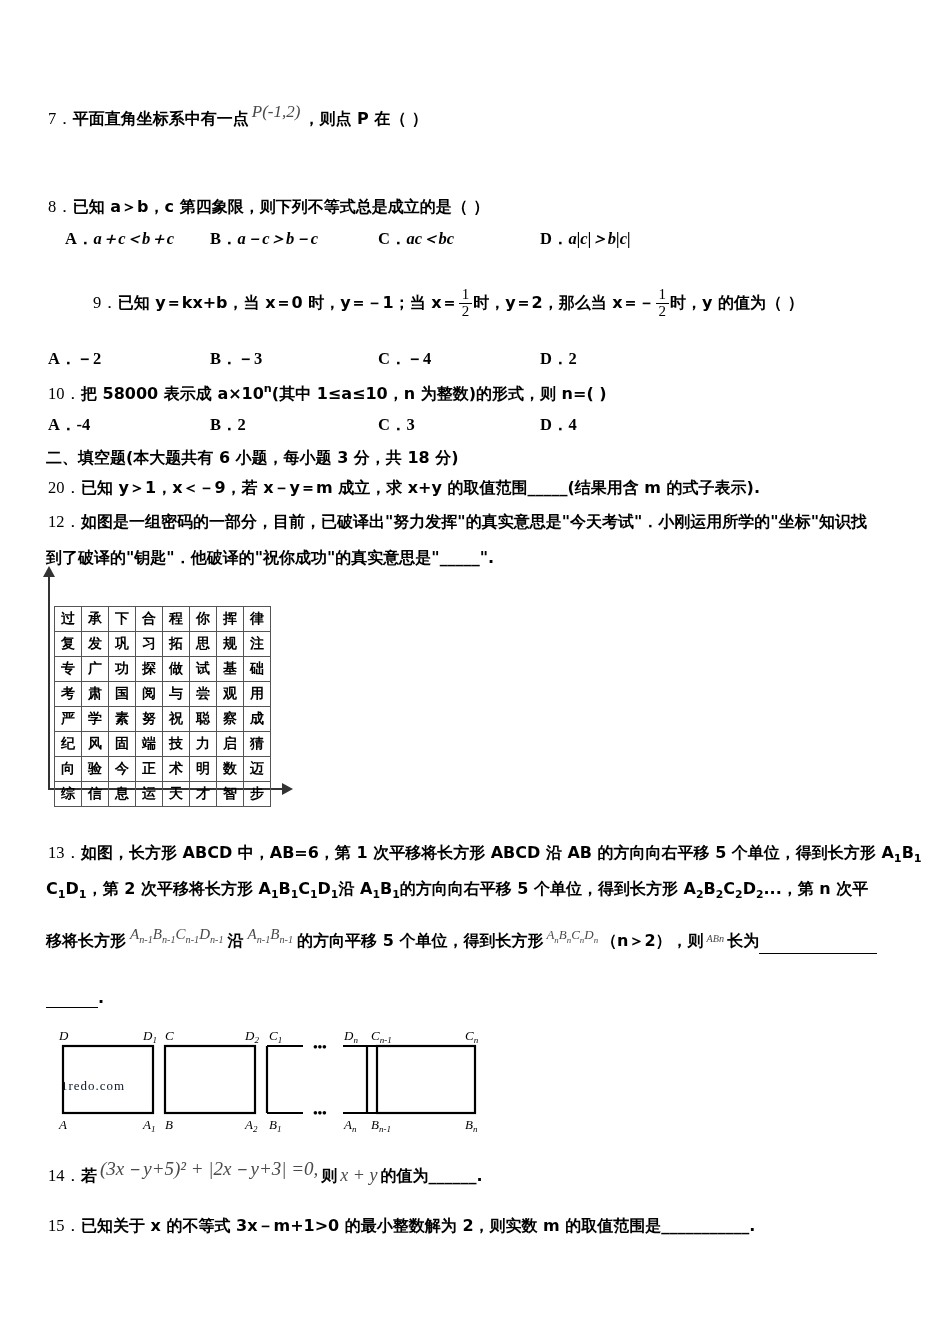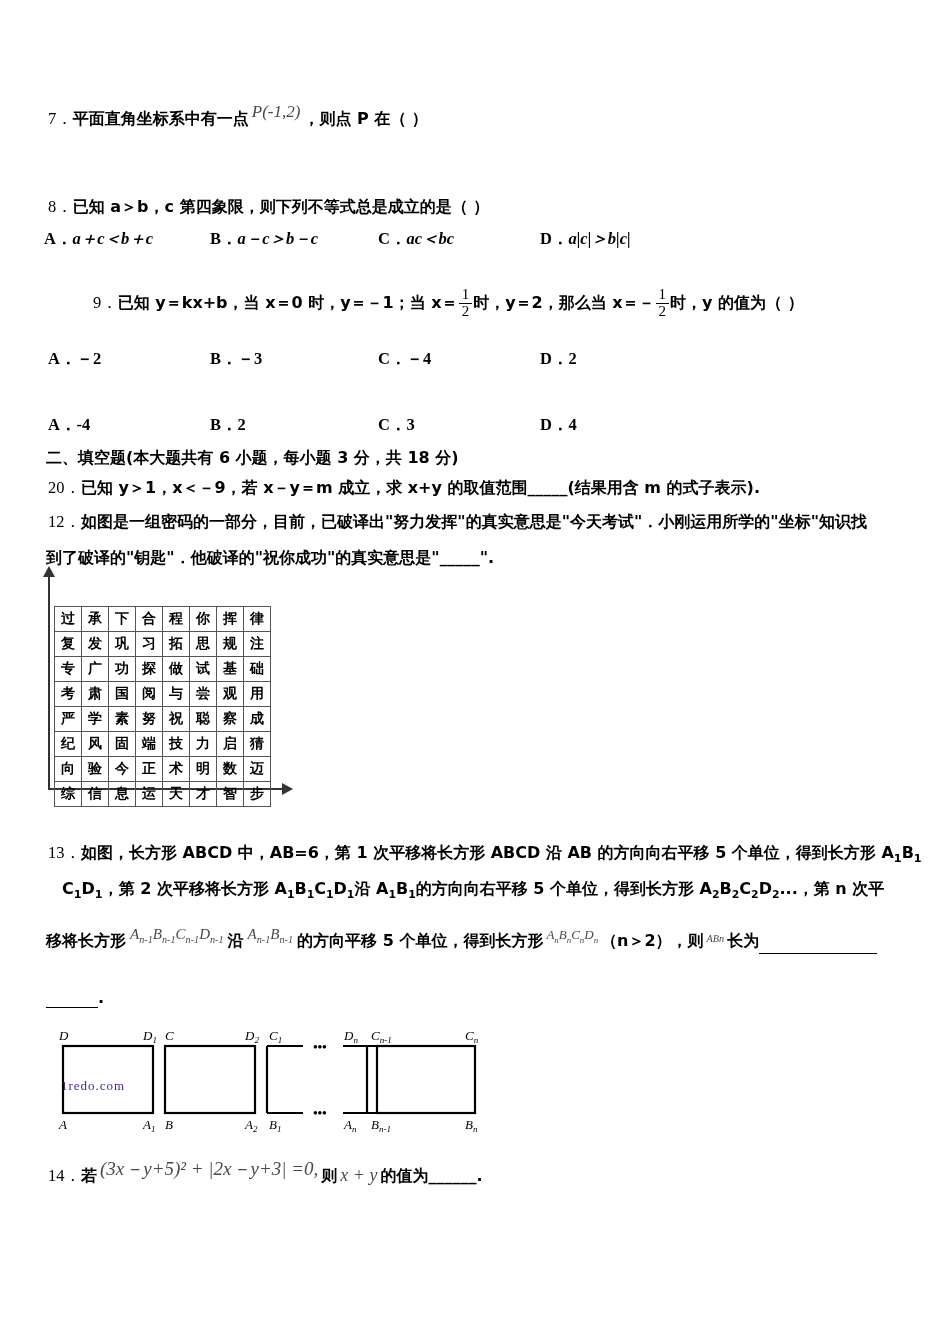--- a/index.html
+++ b/index.html
@@ -167,57 +167,60 @@
     fill: #000;
   }
   .figlabel .s {
     font-size: 9px;
   }
   .watermark {
     position: absolute;
     left: 6px;
     top: 60px;
     font-size: 13px;
-    color: #4c1d95;
+    color: #0f172a;
     font-family: "Liberation Serif", serif;
     letter-spacing: 1px;
   }
 </style>
 </head>
 <body>
 
 <div class="page">
 
   <div class="line" style="left:48px; top:108px;">
     <span class="qnum">7．</span><span class="cn">平面直角坐标系中有一点</span><span class="mathimg" style="font-size:17px; position:relative; top:-7px; margin:16px 3px;">P(-1,2)</span><span class="cn">，则点 P 在（    ）</span>
   </div>
 
 
   <div class="line" style="left:48px; top:197px;">
     <span class="qnum">8．</span><span class="cn">已知 a＞b，c 第四象限，则下列不等式总是成立的是（   ）</span>
   </div>
 
   <div class="opt-row" style="left:0px; top:228px; height:24px;">
-    <span class="opt bold" style="left:44px;text-align:center;"><span>A．</span><span class="mi">a＋c＜b＋c</span></span>
+    <span class="opt bold" style="left:65px;text-align:center;"><span>A．</span><span class="mi">a＋c＜b＋c</span></span>
     <span class="opt bold" style="left:210px;"><span>B．</span><span class="mi">a－c＞b－c</span></span>
     <span class="opt bold" style="left:378px;"><span>C．</span><span class="mi">ac＜bc</span></span>
     <span class="opt bold" style="left:540px;"><span>D．</span><span class="mi">a|c|＞b|c|</span></span>
   </div>
 
   <div class="line" style="left:48px; top:288px;margin-left:45px;">
     <span class="qnum">9．</span><span class="cn">已知 y＝kx+b，当 x＝0 时，y＝－1；当 x＝</span><span class="frac"><span class="num">1</span><span class="den">2</span></span><span class="cn">时，y＝2，那么当 x＝－</span><span class="frac"><span class="num">1</span><span class="den">2</span></span><span class="cn">时，y 的值为（      ）</span>
   </div>
 
   <div class="opt-row" style="left:0px; top:348px; height:24px;">
     <span class="opt bold" style="left:48px;"><span>A．</span><span>－2</span></span>
     <span class="opt bold" style="left:210px;"><span>B．</span><span>－3</span></span>
     <span class="opt bold" style="left:378px;"><span>C．</span><span>－4</span></span>
     <span class="opt bold" style="left:540px;"><span>D．</span><span>2</span></span>
   </div>
 
+  <div class="line" style="left:48px; top:382px;">
+    <span class="qnum">10．</span><span class="cn">把 58000 表示成 a×10</span><span class="cn sup">n</span><span class="cn">(其中 1≤a≤10，n 为整数)的形式，则 n=(      )</span>
+  </div>
 
   <div class="opt-row" style="left:0px; top:414px; height:24px;">
     <span class="opt bold" style="left:48px;"><span>A．</span><span>-4</span></span>
     <span class="opt bold" style="left:210px;"><span>B．</span><span>2</span></span>
     <span class="opt bold" style="left:378px;"><span>C．</span><span>3</span></span>
     <span class="opt bold" style="left:540px;"><span>D．</span><span>4</span></span>
   </div>
 
   <div class="line cn" style="left:46px; top:448px;">二、填空题(本大题共有 6 小题，每小题 3 分，共 18 分)</div>
 
@@ -318,21 +321,21 @@
             <td>步</td>
           </tr>
         </tbody>
     </table>
   </div>
 
   <div class="line" style="left:48px; top:843px;">
     <span class="qnum">13．</span><span class="cn">如图，长方形 ABCD 中，AB=6，第 1 次平移将长方形 ABCD 沿 AB 的方向向右平移 5 个单位，得到长方形 A</span><span class="cn sub">1</span><span class="cn">B</span><span class="cn sub">1</span>
   </div>
 
-  <div class="line" style="left:46px; top:879px;margin-left:16px;">
+  <div class="line" style="left:46px; top:879px;">
     <span class="cn">C</span><span class="cn sub">1</span><span class="cn">D</span><span class="cn sub">1</span><span class="cn">，第 2 次平移将长方形 A</span><span class="cn"><span class="sub">1</span><span>B</span><span class="sub">1</span><span>C</span><span class="sub">1</span><span>D</span><span class="sub">1</span></span><span class="cn">沿 A</span><span class="cn"><span class="sub">1</span><span>B</span><span class="sub">1</span></span><span class="cn">的方向向右平移 5 个单位，得到长方形 A</span><span class="cn"><span class="sub">2</span><span>B</span><span class="sub">2</span><span>C</span><span class="sub">2</span><span>D</span><span class="sub">2</span></span><span class="cn">...，第 n 次平</span>
   </div>
 
   <div class="line" style="left:46px; top:931px;">
     <span class="cn">移将长方形</span><span class="mathimg" style="font-size:15px; position:relative; top:-7px; margin:0 4px;"><span>A</span><span class="sub">n-1</span><span>B</span><span class="sub">n-1</span><span>C</span><span class="sub">n-1</span><span>D</span><span class="sub">n-1</span></span><span class="cn">沿</span><span class="mathimg" style="font-size:15px; position:relative; top:-7px; margin:0 4px;"><span>A</span><span class="sub">n-1</span><span>B</span><span class="sub">n-1</span></span><span class="cn">的方向平移 5 个单位，得到长方形</span><span class="mathimg" style="font-size:13px; position:relative; top:-7px; margin:0 3px;"><span>A</span><span class="sub">n</span><span>B</span><span class="sub">n</span><span>C</span><span class="sub">n</span><span>D</span><span class="sub">n</span></span><span class="cn">（n＞2），则</span><span class="mathimg" style="font-size:15px; position:relative; top:-8px; margin:0 3px;"><span class="sub">AB</span><span class="sub">n</span></span><span class="cn">长为</span><span class="blank" style="width:118px;"></span>
   </div>
 
   <div class="line cn" style="left:46px; top:988px;"><span class="blank" style="width:52px;"></span><span>.</span></div>
 
   <div id="rect-fig">
@@ -372,14 +375,17 @@
       <text class="figlabel" x="289" y="111">A<tspan class="s" dy="3">n</tspan></text>
       <text class="figlabel" x="316" y="111">B<tspan class="s" dy="3">n-1</tspan></text>
       <text class="figlabel" x="410" y="111">B<tspan class="s" dy="3">n</tspan></text>
     </svg>
   </div>
 
   <div class="line" style="left:48px; top:1163px;">
     <span class="qnum">14．</span><span class="cn">若</span><span class="mathimg" style="font-size:19px; position:relative; top:-6px; margin:0 3px;">(3x－y+5)² + |2x－y+3| =0,</span><span class="cn">则</span><span class="mathimg" style="font-size:18px; margin:0 3px;">x + y</span><span class="cn">的值为______.</span>
   </div>
 
+  <div class="line" style="left:48px; top:1216px;">
+    <span class="qnum">15．</span><span class="cn">已知关于 x 的不等式 3x－m+1&gt;0 的最小整数解为 2，则实数 m 的取值范围是___________.</span>
+  </div>
 
 </div>
 
 </body></html>

